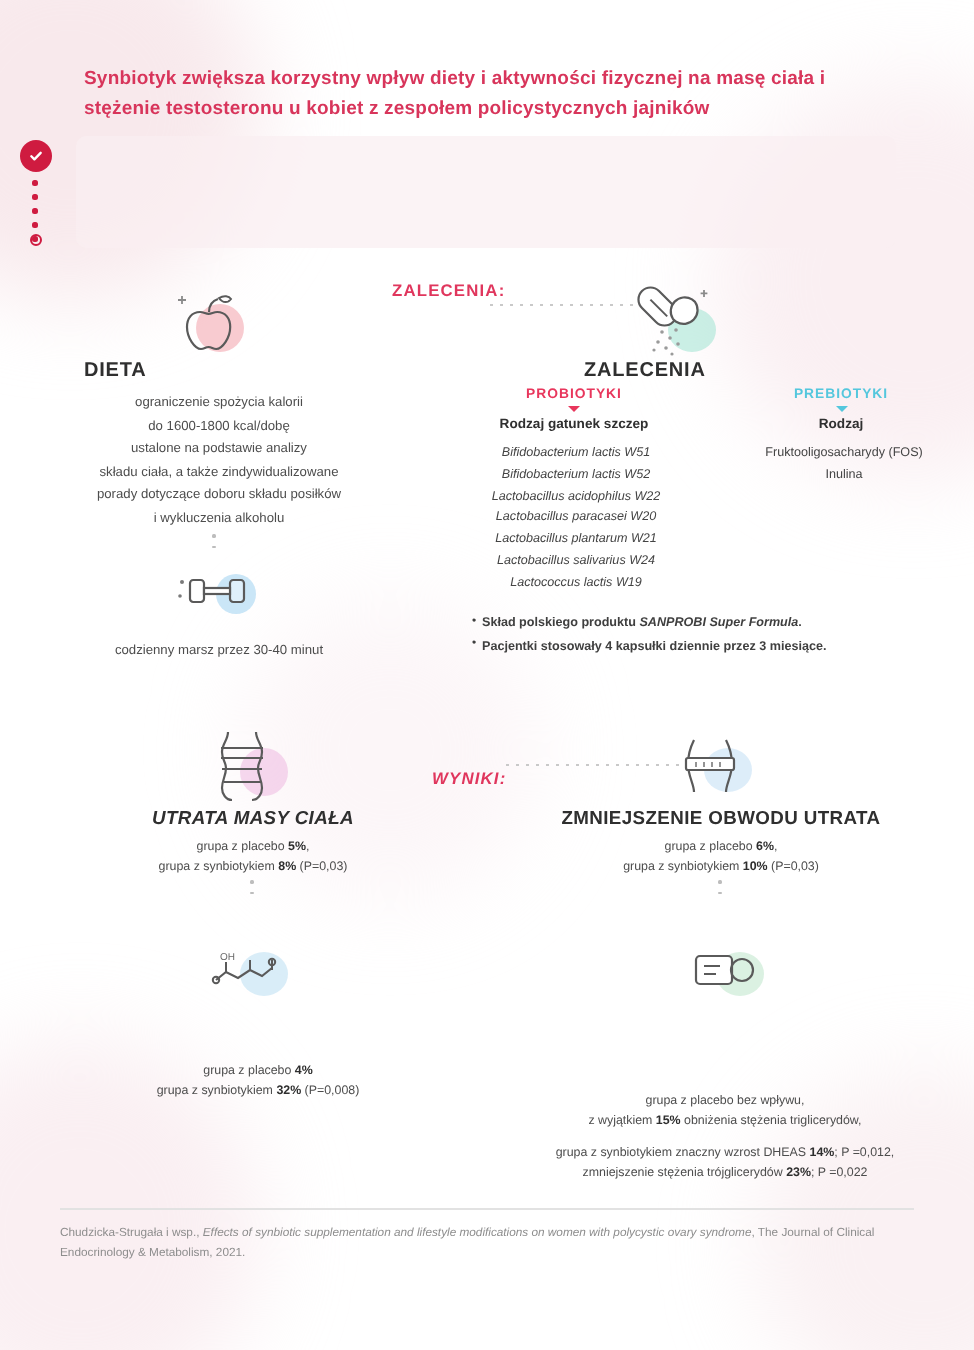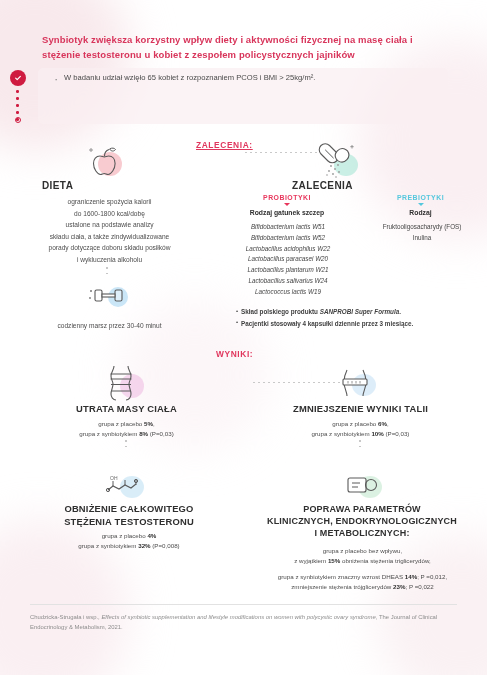--- a/index.html
+++ b/index.html
@@ -147,24 +147,23 @@
   <div class="dot-trail">
     <span></span>
       <span></span>
       <span></span>
       <span></span>
       <span></span>
   </div>
   <div class="dot-ring"></div>
 
   <ul class="intro-list">
-    <li>W badaniu udział wzięło 65 kobiet z rozpoznaniem PCOS i BMI &gt; 25kg/m².</li>
   </ul>
 
-  <div class="sec-label" style="left:196px; top:140px;text-decoration:underline;">ZALECENIA:</div>
+  <div class="sec-label" style="left:196px; top:140px;">ZALECENIA:</div>
   <div class="dotted-rule" style="left:245px; top:152px; width:95px;"></div>
 
   <div class="icon-wrap" style="left:80px; top:142px;">
     <div class="blush" style="left:18px; top:10px; width:24px; height:24px; background:rgba(243,160,170,0.55);"></div>
     <svg width="52" height="40" viewBox="0 0 52 40" style="position:relative;">
       <path d="M20 14 c-4 0 -6.5 3 -6.5 7.5 c0 5.5 4 11 7 11 c1.6 0 2.3 -1 3.8 -1 c1.5 0 2.2 1 3.8 1 c3 0 7 -5.5 7 -11 c0 -4.5 -2.5 -7.5 -6.5 -7.5 c-1.8 0 -2.8 0.9 -4.3 0.9 c-1.5 0 -2.5 -0.9 -4.3 -0.9 z" fill="none" stroke="#5a5a5a" stroke-width="1.1"></path>
       <path d="M24.5 14 c0 -3 1.5 -5.5 4.5 -6.5" fill="none" stroke="#5a5a5a" stroke-width="1.1"></path>
       <path d="M29.5 7 c2.5 -1.5 5 -1 6 0.5 c-1.5 2 -4 2.3 -6 -0.5 z" fill="none" stroke="#5a5a5a" stroke-width="1"></path>
       <path d="M11 6 l0 4 M9 8 l4 0" stroke="#8a8a8a" stroke-width="0.9"></path>
     </svg>
@@ -238,89 +237,84 @@
 
   <div class="notes" style="left:236px; top:306px; width:230px;">
     <div>
       <b>Skład polskiego produktu </b><b><i>SANPROBI Super Formula</i></b><b>.</b>
     </div>
     <div>
       <b>Pacjentki stosowały </b><b>4 kapsułki dziennie przez 3 miesiące</b><b>.</b>
     </div>
   </div>
 
-  <div class="sec-label" style="left:216px; top:349px;">WYNIKI:</div>
+  <div class="sec-label" style="left:216px; top:384px;font-style:italic;">WYNIKI:</div>
   <div class="dotted-rule" style="left:253px; top:382px; width:95px;"></div>
 
   <div class="icon-wrap" style="left:96px; top:362px;">
     <div class="blush" style="left:24px; top:12px; width:24px; height:24px; background:rgba(236,170,220,0.45);"></div>
     <svg width="52" height="42" viewBox="0 0 52 42" style="position:relative;">
       <path d="M18 4 c0 4 -3 6 -3 10 c0 4 2 5 2 8 c0 4 -2 6 -2 10 c0 3 2 6 5 6" fill="none" stroke="#5a5a5a" stroke-width="1.1"></path>
       <path d="M32 4 c0 4 3 6 3 10 c0 4 -2 5 -2 8 c0 4 2 6 2 10 c0 3 -2 6 -5 6" fill="none" stroke="#5a5a5a" stroke-width="1.1"></path>
       <path d="M14.5 12 l21 0 M14.5 17 l21 0 M15 22.5 l20 0" stroke="#5a5a5a" stroke-width="1"></path>
       <path d="M16 29 l19 0" stroke="#5a5a5a" stroke-width="1"></path>
     </svg>
   </div>
-  <div class="res-title" style="left:24px; top:403px; width:205px;">UTRATA MASY CIAŁA</div>
+  <div class="res-title" style="left:24px; top:403px; width:205px;font-style:italic;">UTRATA MASY CIAŁA</div>
   <div class="res-stats" style="left:24px; top:419px; width:205px;">
     <div><span>grupa z placebo </span><b>5%</b><span>,</span></div>
     <div><span>grupa z synbiotykiem </span><b>8%</b><span> (P=0,03)</span></div>
   </div>
   <div class="vdots" style="left:125px; top:440px;">
       <span></span>
       <span></span>
     </div>
 
   <div class="icon-wrap" style="left:330px; top:362px;">
     <div class="blush" style="left:22px; top:12px; width:24px; height:22px; background:rgba(170,210,240,0.4);"></div>
     <svg width="52" height="42" viewBox="0 0 52 42" style="position:relative;">
       <path d="M17 8 c-2 4 -3 8 -3 12 c0 6 3 10 3 14" fill="none" stroke="#5a5a5a" stroke-width="1.1"></path>
       <path d="M33 8 c2 4 3 8 3 12 c0 6 -3 10 -3 14" fill="none" stroke="#5a5a5a" stroke-width="1.1"></path>
       <rect x="13" y="17" width="24" height="6" rx="1" fill="#fff" stroke="#5a5a5a" stroke-width="1.1"></rect>
       <path d="M18 19 l0 2.5 M22 19 l0 2.5 M26 19 l0 2.5 M30 19 l0 2.5" stroke="#7a7a7a" stroke-width="0.8"></path>
     </svg>
   </div>
-  <div class="res-title" style="left:258px; top:403px; width:205px;">ZMNIEJSZENIE WYNIKI TALII</div>
+  <div class="res-title" style="left:258px; top:403px; width:205px;">ZMNIEJSZENIE OBWODU UTRATA</div>
   <div class="res-stats" style="left:258px; top:419px; width:205px;">
     <div><span>grupa z placebo </span><b>6%</b><span>,</span></div>
     <div><span>grupa z synbiotykiem </span><b>10%</b><span> (P=0,03)</span></div>
   </div>
   <div class="vdots" style="left:359px; top:440px;">
       <span></span>
       <span></span>
     </div>
 
   <div class="icon-wrap" style="left:96px; top:470px;">
     <div class="blush" style="left:24px; top:6px; width:24px; height:22px; background:rgba(170,215,240,0.45);"></div>
     <svg width="56" height="34" viewBox="0 0 56 34" style="position:relative;">
       <path d="M12 20 l5 -4 l6 3 l6 -4 l6 3 l5 -4" fill="none" stroke="#5a5a5a" stroke-width="1.1"></path>
       <path d="M17 16 l0 -5 M29 15 l0 -5 M40 15 l0 -5" stroke="#5a5a5a" stroke-width="1"></path>
       <circle cx="12" cy="20" r="1.6" fill="none" stroke="#5a5a5a" stroke-width="1"></circle>
       <circle cx="40" cy="11" r="1.6" fill="none" stroke="#5a5a5a" stroke-width="1"></circle>
       <text x="14" y="10" font-size="5" fill="#6a6a6a" font-family="Liberation Sans, sans-serif">OH</text>
     </svg>
   </div>
-  <div class="res-title" style="left:24px; top:503px; width:210px; white-space:pre-line;">OBNIŻENIE CAŁKOWITEGO
-STĘŻENIA TESTOSTERONU</div>
   <div class="res-stats" style="left:24px; top:531px; width:210px;">
     <div><span>grupa z placebo </span><b>4%</b></div>
     <div><span>grupa z synbiotykiem </span><b>32%</b><span> (P=0,008)</span></div>
   </div>
 
   <div class="icon-wrap" style="left:336px; top:470px;">
     <div class="blush" style="left:22px; top:6px; width:24px; height:22px; background:rgba(175,225,190,0.45);"></div>
     <svg width="52" height="32" viewBox="0 0 52 32" style="position:relative;">
       <rect x="12" y="8" width="18" height="14" rx="2" fill="#fff" stroke="#5a5a5a" stroke-width="1.1"></rect>
       <path d="M16 13 l8 0 M16 17 l6 0" stroke="#5a5a5a" stroke-width="1"></path>
       <circle cx="35" cy="15" r="5.5" fill="none" stroke="#5a5a5a" stroke-width="1.1"></circle>
     </svg>
   </div>
-  <div class="res-title" style="left:248px; top:503px; width:228px; white-space:pre-line; font-size:9px;">POPRAWA PARAMETRÓW
-KLINICZNYCH, ENDOKRYNOLOGICZNYCH
-I METABOLICZNYCH:</div>
   <div class="res-stats" style="left:250px; top:546px; width:225px;">
     <div><span>grupa z placebo bez wpływu,</span></div>
     <div><span>z wyjątkiem </span><b>15%</b><span> obniżenia stężenia triglicerydów,</span></div>
   </div>
   <div class="res-stats" style="left:250px; top:572px; width:225px;">
     <div><span>grupa z synbiotykiem znaczny wzrost DHEAS </span><b>14%</b><span>; P =0,012,</span></div>
     <div><span>zmniejszenie stężenia trójglicerydów </span><b>23%</b><span>; P =0,022</span></div>
   </div>
 
   <div class="footer-rule"></div>

